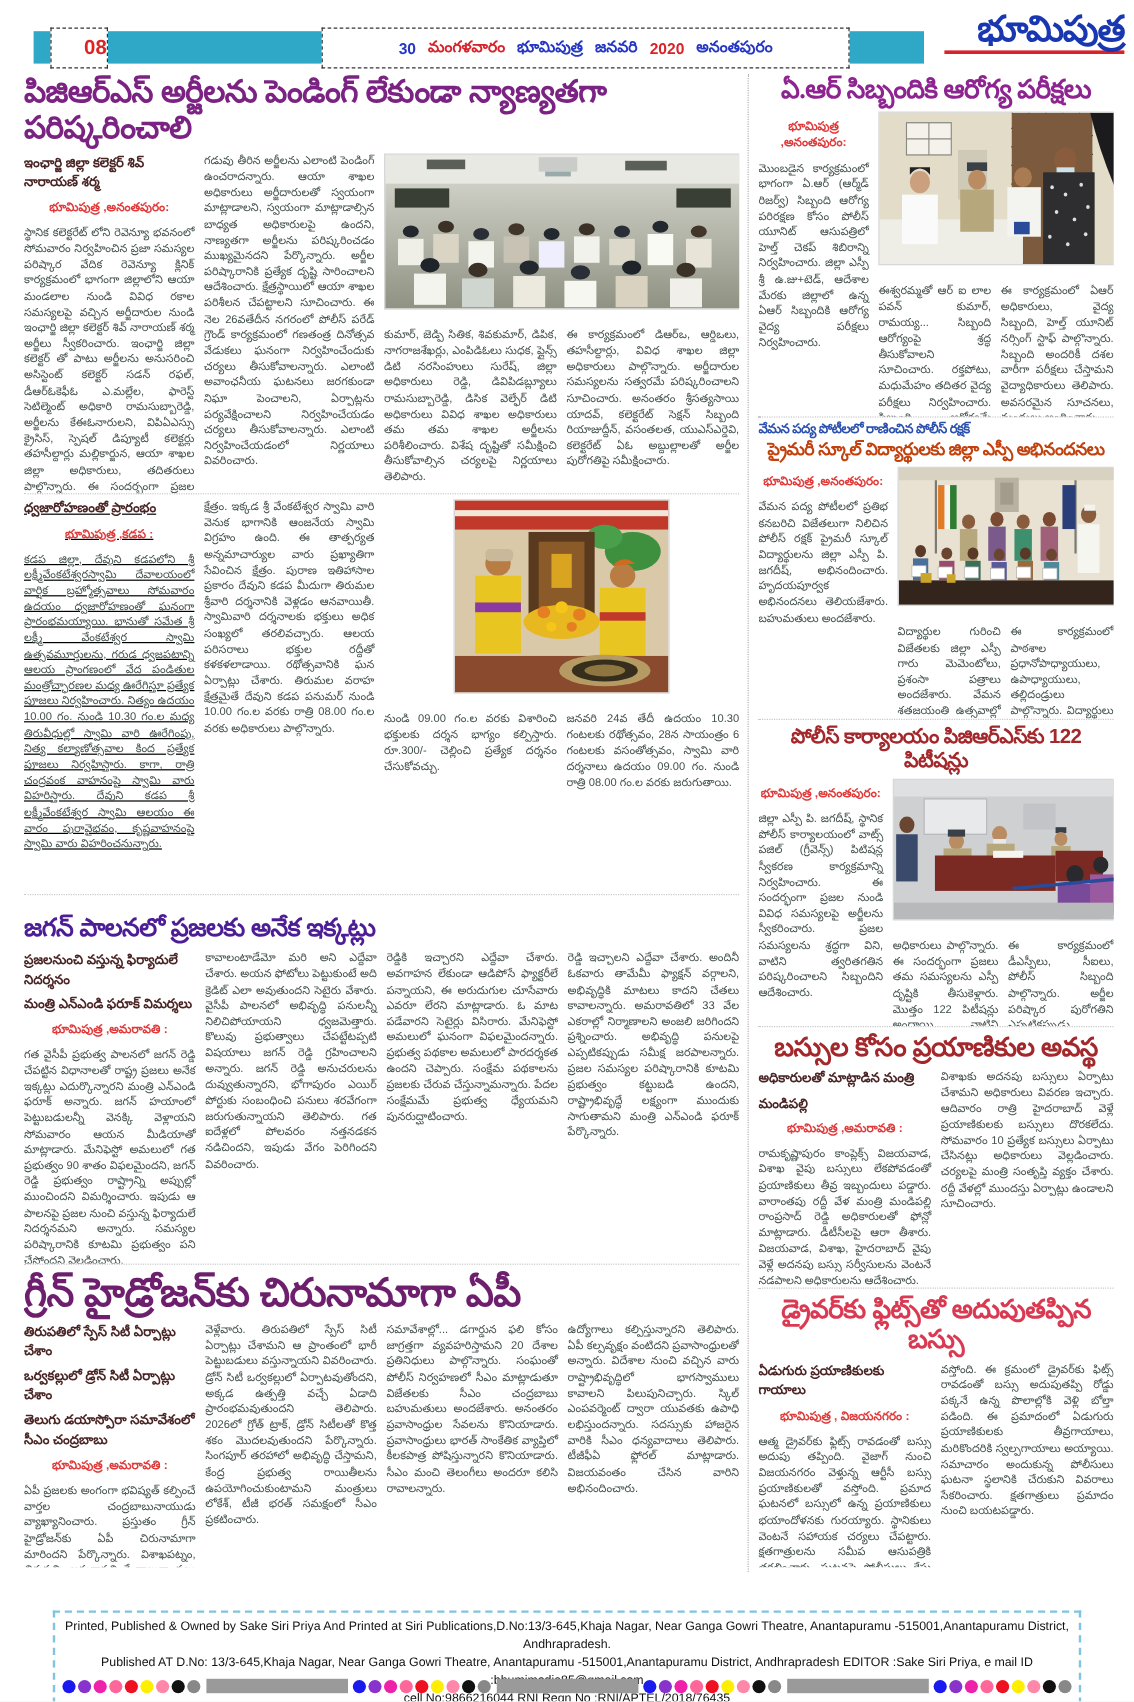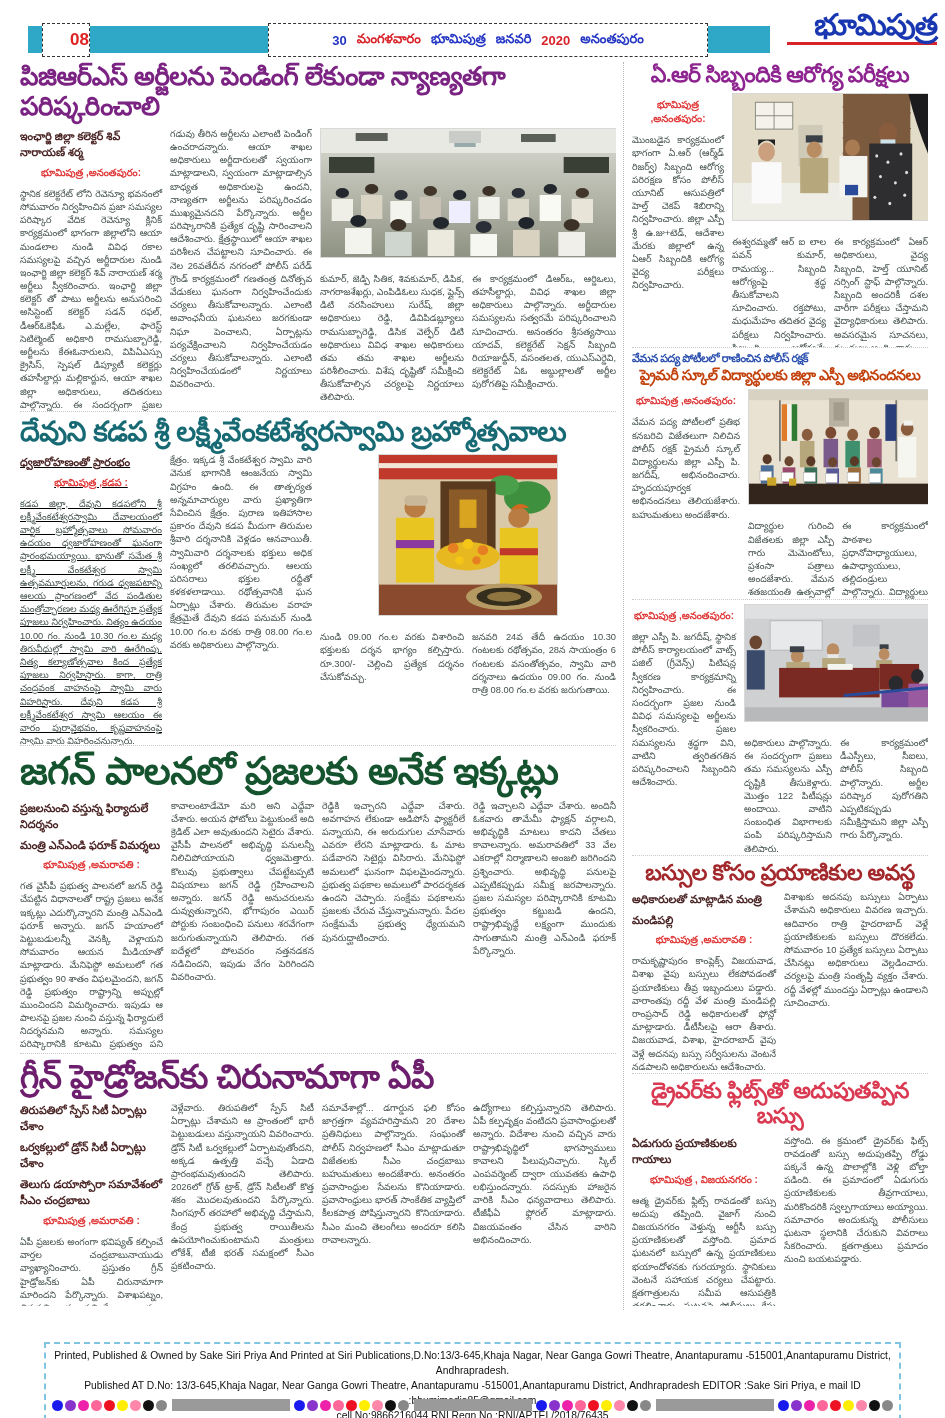--- a/index.html
+++ b/index.html
@@ -20,21 +20,21 @@
 
   
   .leftzone{position:absolute;left:20px;top:58px;width:596px;}
   .rightzone{position:absolute;left:632px;top:58px;width:296px;}
   .vdivider{position:absolute;left:623px;top:62px;height:1248px;border-left:1px dotted #b5b5b5;}
 
   section.article{position:relative;overflow:hidden;border-bottom:1px dotted #c9c9c9;padding-top:4px;box-sizing:border-box;}
   .hl{margin:0 0 6px 0;font-weight:800;line-height:1.15;letter-spacing:-0.5px;}
   .hl-a{color:#7b2382;font-size:26px;}
   .hl-b{color:#176a74;font-size:28px;}
-  .hl-c{color:#14532d;font-size:38px;}
+  .hl-c{color:#4c1d95;font-size:21px;margin-top:12px;}
   .hl-d{color:#6d1f6d;font-size:33px;}
   .hl-e{color:#8e2490;font-size:22px;text-align:center;font-family:Liberation Serif, serif;}
   .hl-f1{color:#2a4fae;font-size:11px;text-align:left;margin-bottom:2px;}
   .hl-f2{color:#c2410c;font-size:14.5px;text-align:center;}
   .hl-g{color:#a3282c;font-size:17px;text-align:center;}
   .hl-h{color:#a3282c;font-size:22px;text-align:center;}
   .hl-i{color:#d93a52;font-size:22px;text-align:center;}
 
   .cols{display:flex;gap:8px;}
   .colwrap{flex:1;min-width:0;}
@@ -142,21 +142,20 @@
           </svg>
           <div class="undercols">
             <div class="bodytext" style="flex:1;">కుమార్, జెడ్పి సితిక, శివకుమార్, డిపిక, నాగరాజశేఖర్లు, ఎంపిడిఓలు సుధక, ప్లైన్స్ డిటి నరసింహులు సురేష్, జిల్లా అధికారులు రెడ్డి, డివిపిడబ్ల్యూలు రామసుబ్బారెడ్డి, డిసిక వెల్ఫేర్ డిటి అధికారులు వివిధ శాఖల అధికారులు తమ తమ శాఖల అర్జీలను పరిశీలించారు. విశేష దృష్టితో సమీక్షించి తీసుకోవాల్సిన చర్యలపై నిర్ణయాలు తెలిపారు.</div>
             <div class="bodytext" style="flex:1;">ఈ కార్యక్రమంలో డిఆర్ఒ, ఆర్డిఒలు, తహసీల్దార్లు, వివిధ శాఖల జిల్లా అధికారులు పాల్గొన్నారు. అర్జీదారుల సమస్యలను సత్వరమే పరిష్కరించాలని సూచించారు. అనంతరం శ్రీసత్యసాయి యాదవ్, కలెక్టరేట్ సెక్షన్ సిబ్బంది రియాజుద్దీన్, వసంతలత, యుఎస్ఎర్డెవి, కలెక్టరేట్ ఏఓ అబ్దుల్లాలతో అర్జీల పురోగతిపై సమీక్షించారు.</div>
           </div>
         </div>
       </div>
     </section>
 
     <section class="article" style="height:334px;">
-      <h2 class="hl hl-b">దేవుని కడప శ్రీ లక్ష్మీవేంకటేశ్వరస్వామి బ్రహ్మోత్సవాలు</h2>
       <div class="cols">
         <div class="colwrap" style="flex:0 0 142px;text-decoration:underline;">
           <div class="subhead">ధ్వజారోహణంతో ప్రారంభం</div>
           <div class="byline">భూమిపుత్ర ,కడప :</div>
           <div class="bodytext">కడప జిల్లా, దేవుని కడపలోని శ్రీ లక్ష్మీవేంకటేశ్వరస్వామి దేవాలయంలో వార్షిక బ్రహ్మోత్సవాలు సోమవారం ఉదయం ధ్వజారోహణంతో ఘనంగా ప్రారంభమయ్యాయి. భానుతో సమేత శ్రీ లక్ష్మీ వేంకటేశ్వర స్వామి ఉత్సవమూర్తులను, గరుడ ధ్వజపటాన్ని ఆలయ ప్రాంగణంలో వేద పండితుల మంత్రోచ్ఛారణల మధ్య ఊరేగిస్తూ ప్రత్యేక పూజలు నిర్వహించారు. నిత్యం ఉదయం 10.00 గం. నుండి 10.30 గం.ల మధ్య తిరువీధుల్లో స్వామి వారి ఊరేగింపు, నిత్య కల్యాణోత్సవాల కింద ప్రత్యేక పూజలు నిర్వహిస్తారు. కాగా, రాత్రి చంద్రవంక వాహనంపై స్వామి వారు విహరిస్తారు. దేవుని కడప శ్రీ లక్ష్మీవేంకటేశ్వర స్వామి ఆలయం ఈ వారం పురావైభవం, కృష్ణవాహనంపై స్వామి వారు విహరించనున్నారు.</div>
         </div>
         <div class="colwrap" style="flex:0 0 142px;">
           <div class="bodytext">క్షేత్రం. ఇక్కడ శ్రీ వేంకటేశ్వర స్వామి వారి వెనుక భాగానికి ఆంజనేయ స్వామి విగ్రహం ఉంది. ఈ తాత్పర్యత అన్నమాచార్యుల వారు ప్రఖ్యాతిగా సేవించిన క్షేత్రం. పురాణ ఇతిహాసాల ప్రకారం దేవుని కడప మీదుగా తిరుమల శ్రీవారి దర్శనానికి వెళ్లడం ఆనవాయితీ. స్వామివారి దర్శనాలకు భక్తులు అధిక సంఖ్యలో తరలివచ్చారు. ఆలయ పరిసరాలు భక్తుల రద్దీతో కళకళలాడాయి. రథోత్సవానికి ఘన ఏర్పాట్లు చేశారు. తిరుమల వరాహ క్షేత్రమైతే దేవుని కడప పనుమర్ నుండి 10.00 గం.ల వరకు రాత్రి 08.00 గం.ల వరకు అధికారులు పాల్గొన్నారు.</div>
         </div>
         <div class="photostack" style="flex:1;">
@@ -351,20 +350,21 @@
           </svg>
           <div class="undercols">
             <div class="bodytext" style="flex:1;">విద్యార్థుల గురించి విజేతలకు జిల్లా ఎస్పీ గారు మెమెంటోలు, ప్రశంసా పత్రాలు అందజేశారు. వేమన శతజయంతి ఉత్సవాల్లో నిర్వహించిన పద్య పోటీలలో విద్యార్థులు ప్రతిభ కనబరిచారు.</div>
             <div class="bodytext" style="flex:1;">ఈ కార్యక్రమంలో పాఠశాల ప్రధానోపాధ్యాయులు, ఉపాధ్యాయులు, తల్లిదండ్రులు పాల్గొన్నారు. విద్యార్థులు మరిన్ని విజయాలు సాధించాలని జిల్లా ఎస్పీ గారు ఆకాంక్షించారు.</div>
           </div>
         </div>
       </div>
     </section>
 
     <section class="article" style="height:256px;">
+      <h2 class="hl hl-g">పోలీస్ కార్యాలయం పిజిఆర్ఎస్‌కు 122 పిటీషన్లు</h2>
       <div class="cols">
         <div class="colwrap" style="flex:0 0 104px;">
           <div class="byline">భూమిపుత్ర ,అనంతపురం:</div>
           <div class="bodytext">జిల్లా ఎస్పీ పి. జగదీష్, స్థానిక పోలీస్ కార్యాలయంలో వాట్స్ పజిల్ (గ్రీవెన్స్) పిటిషన్ల స్వీకరణ కార్యక్రమాన్ని నిర్వహించారు. ఈ సందర్భంగా ప్రజల నుండి వివిధ సమస్యలపై అర్జీలను స్వీకరించారు. ప్రజల సమస్యలను శ్రద్ధగా విని, వాటిని త్వరితగతిన పరిష్కరించాలని సిబ్బందిని ఆదేశించారు.</div>
         </div>
         <div class="photostack" style="flex:1;">
           <svg class="photo" width="100%" height="116" viewBox="0 0 205 118" preserveAspectRatio="none">
             <rect width="205" height="118" fill="#cfd0d2"></rect>
             <rect width="205" height="14" fill="#dfe0e2"></rect>
             <rect x="28" y="16" width="58" height="30" fill="#e8e9ea" stroke="#b5b6b8"></rect>

